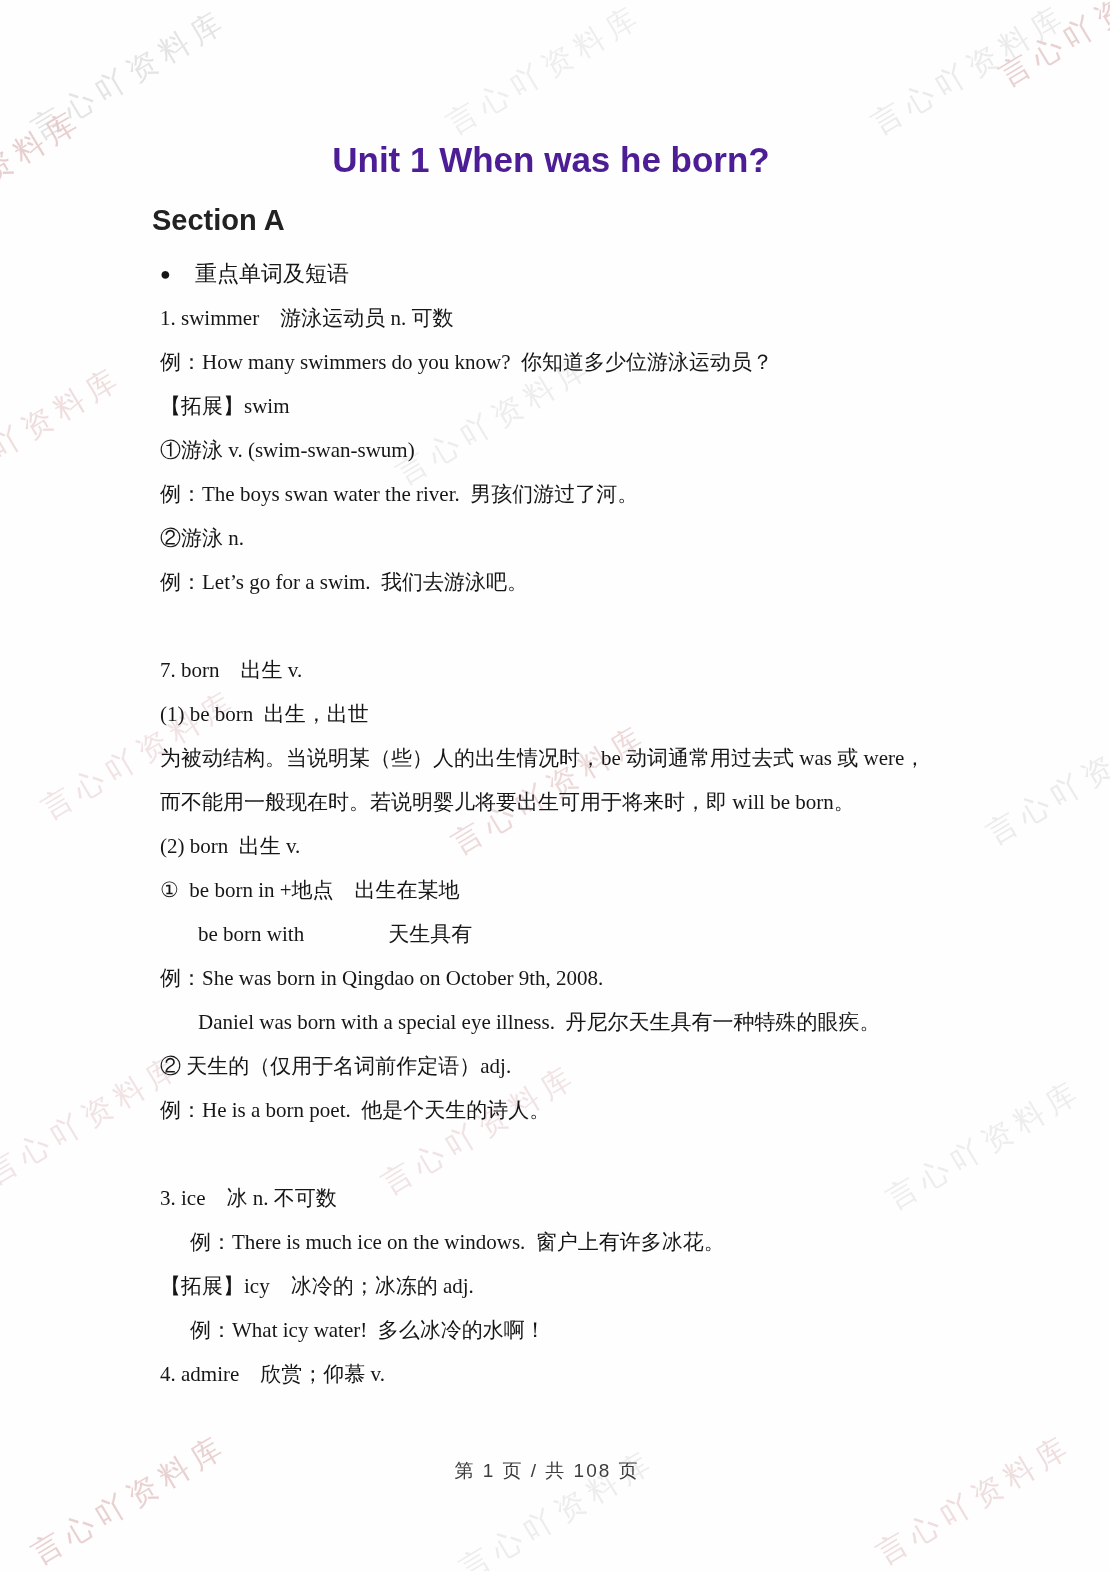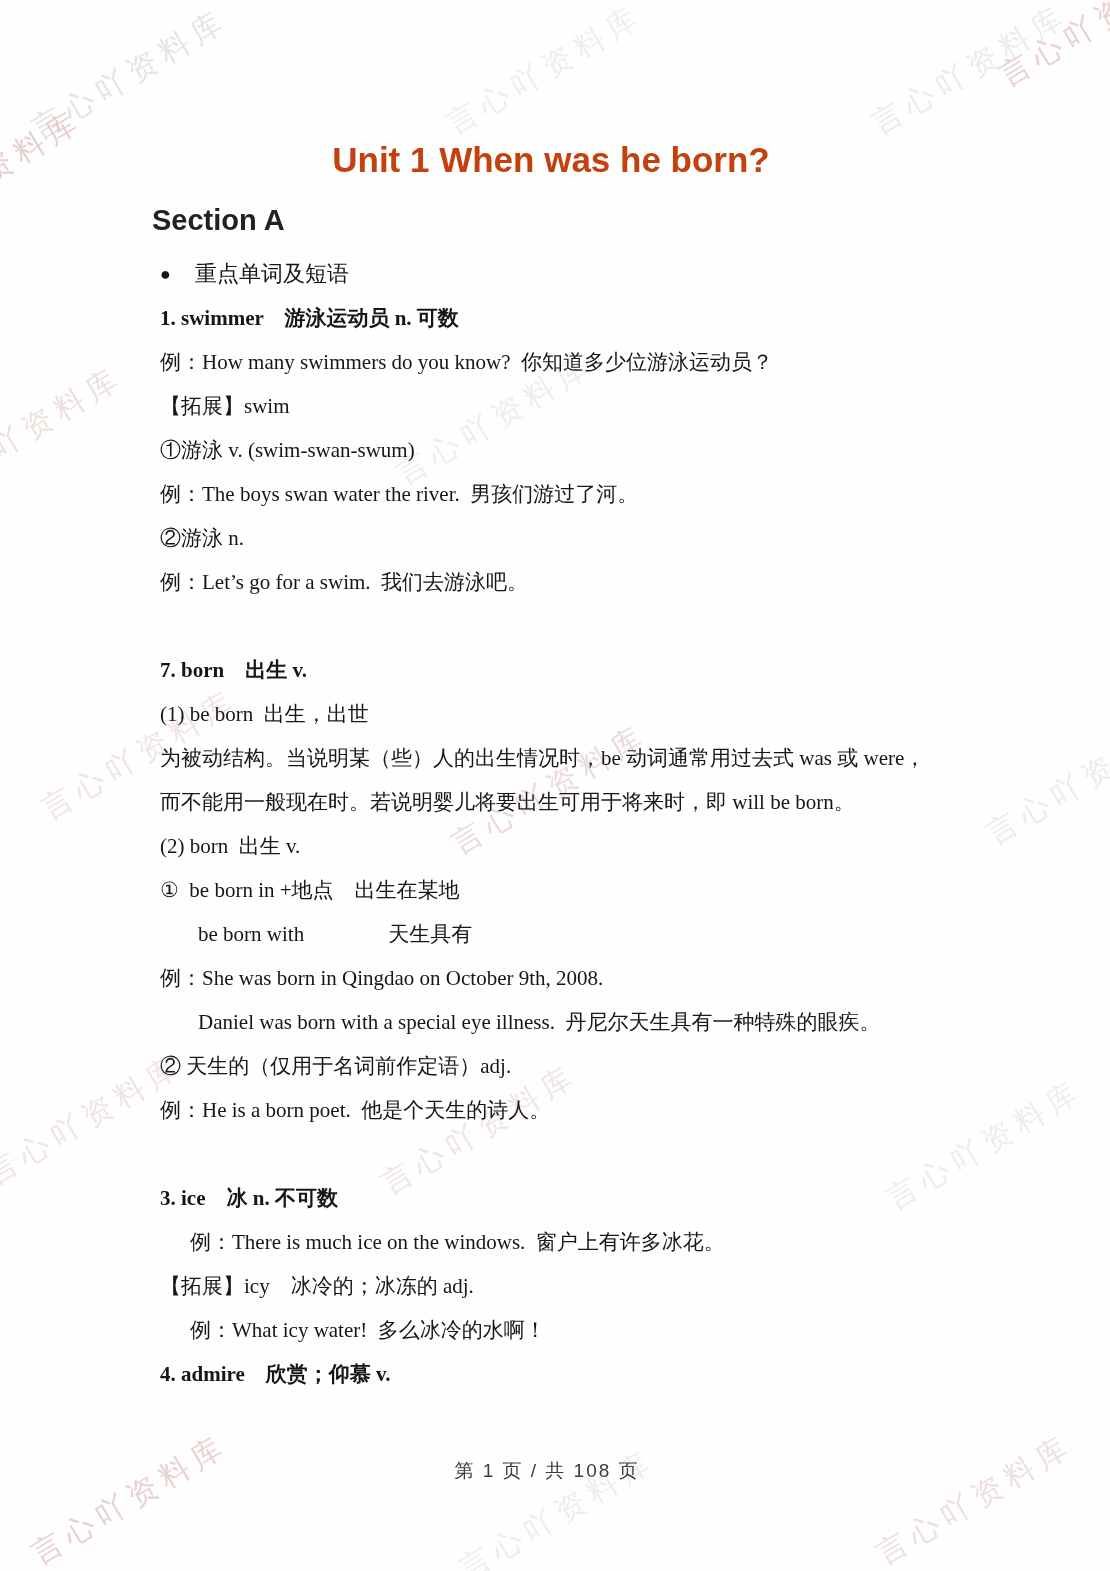--- a/index.html
+++ b/index.html
@@ -31,39 +31,39 @@
     position: relative;
     padding: 138px 160px 0 152px;
   }
   h1.title {
     margin: 0;
     text-align: center;
     font-family: "Liberation Sans", "DejaVu Sans", sans-serif;
     font-weight: bold;
     font-size: 35px;
     line-height: 44px;
-    color: #c2410c;
+    color: #4c1d95;
   }
   h2.section {
     margin: 20px 0 0 0;
     text-align: left;
     font-family: "Liberation Sans", "DejaVu Sans", sans-serif;
     font-weight: bold;
     font-size: 29px;
     line-height: 36px;
     color: #222222;
   }
   .doc-lines { margin-top: 14px; margin-left: 8px; }
   .line {
     height: 44px;
     line-height: 44px;
     font-size: 21px;
     white-space: pre;
   }
-  .line.h  { font-weight: bold; }
+  .line.h  { font-weight: normal; }
   .line.i1 { padding-left: 30px; }
   .line.i2 { padding-left: 38px; }
   .line.gap { height: 44px; }
   .line.bullet-line {
     font-size: 22px;
     font-family: "Liberation Sans", "DejaVu Sans", sans-serif;
   }
   .bullet-glyph {
     display: inline-block;
     font-size: 18px;

